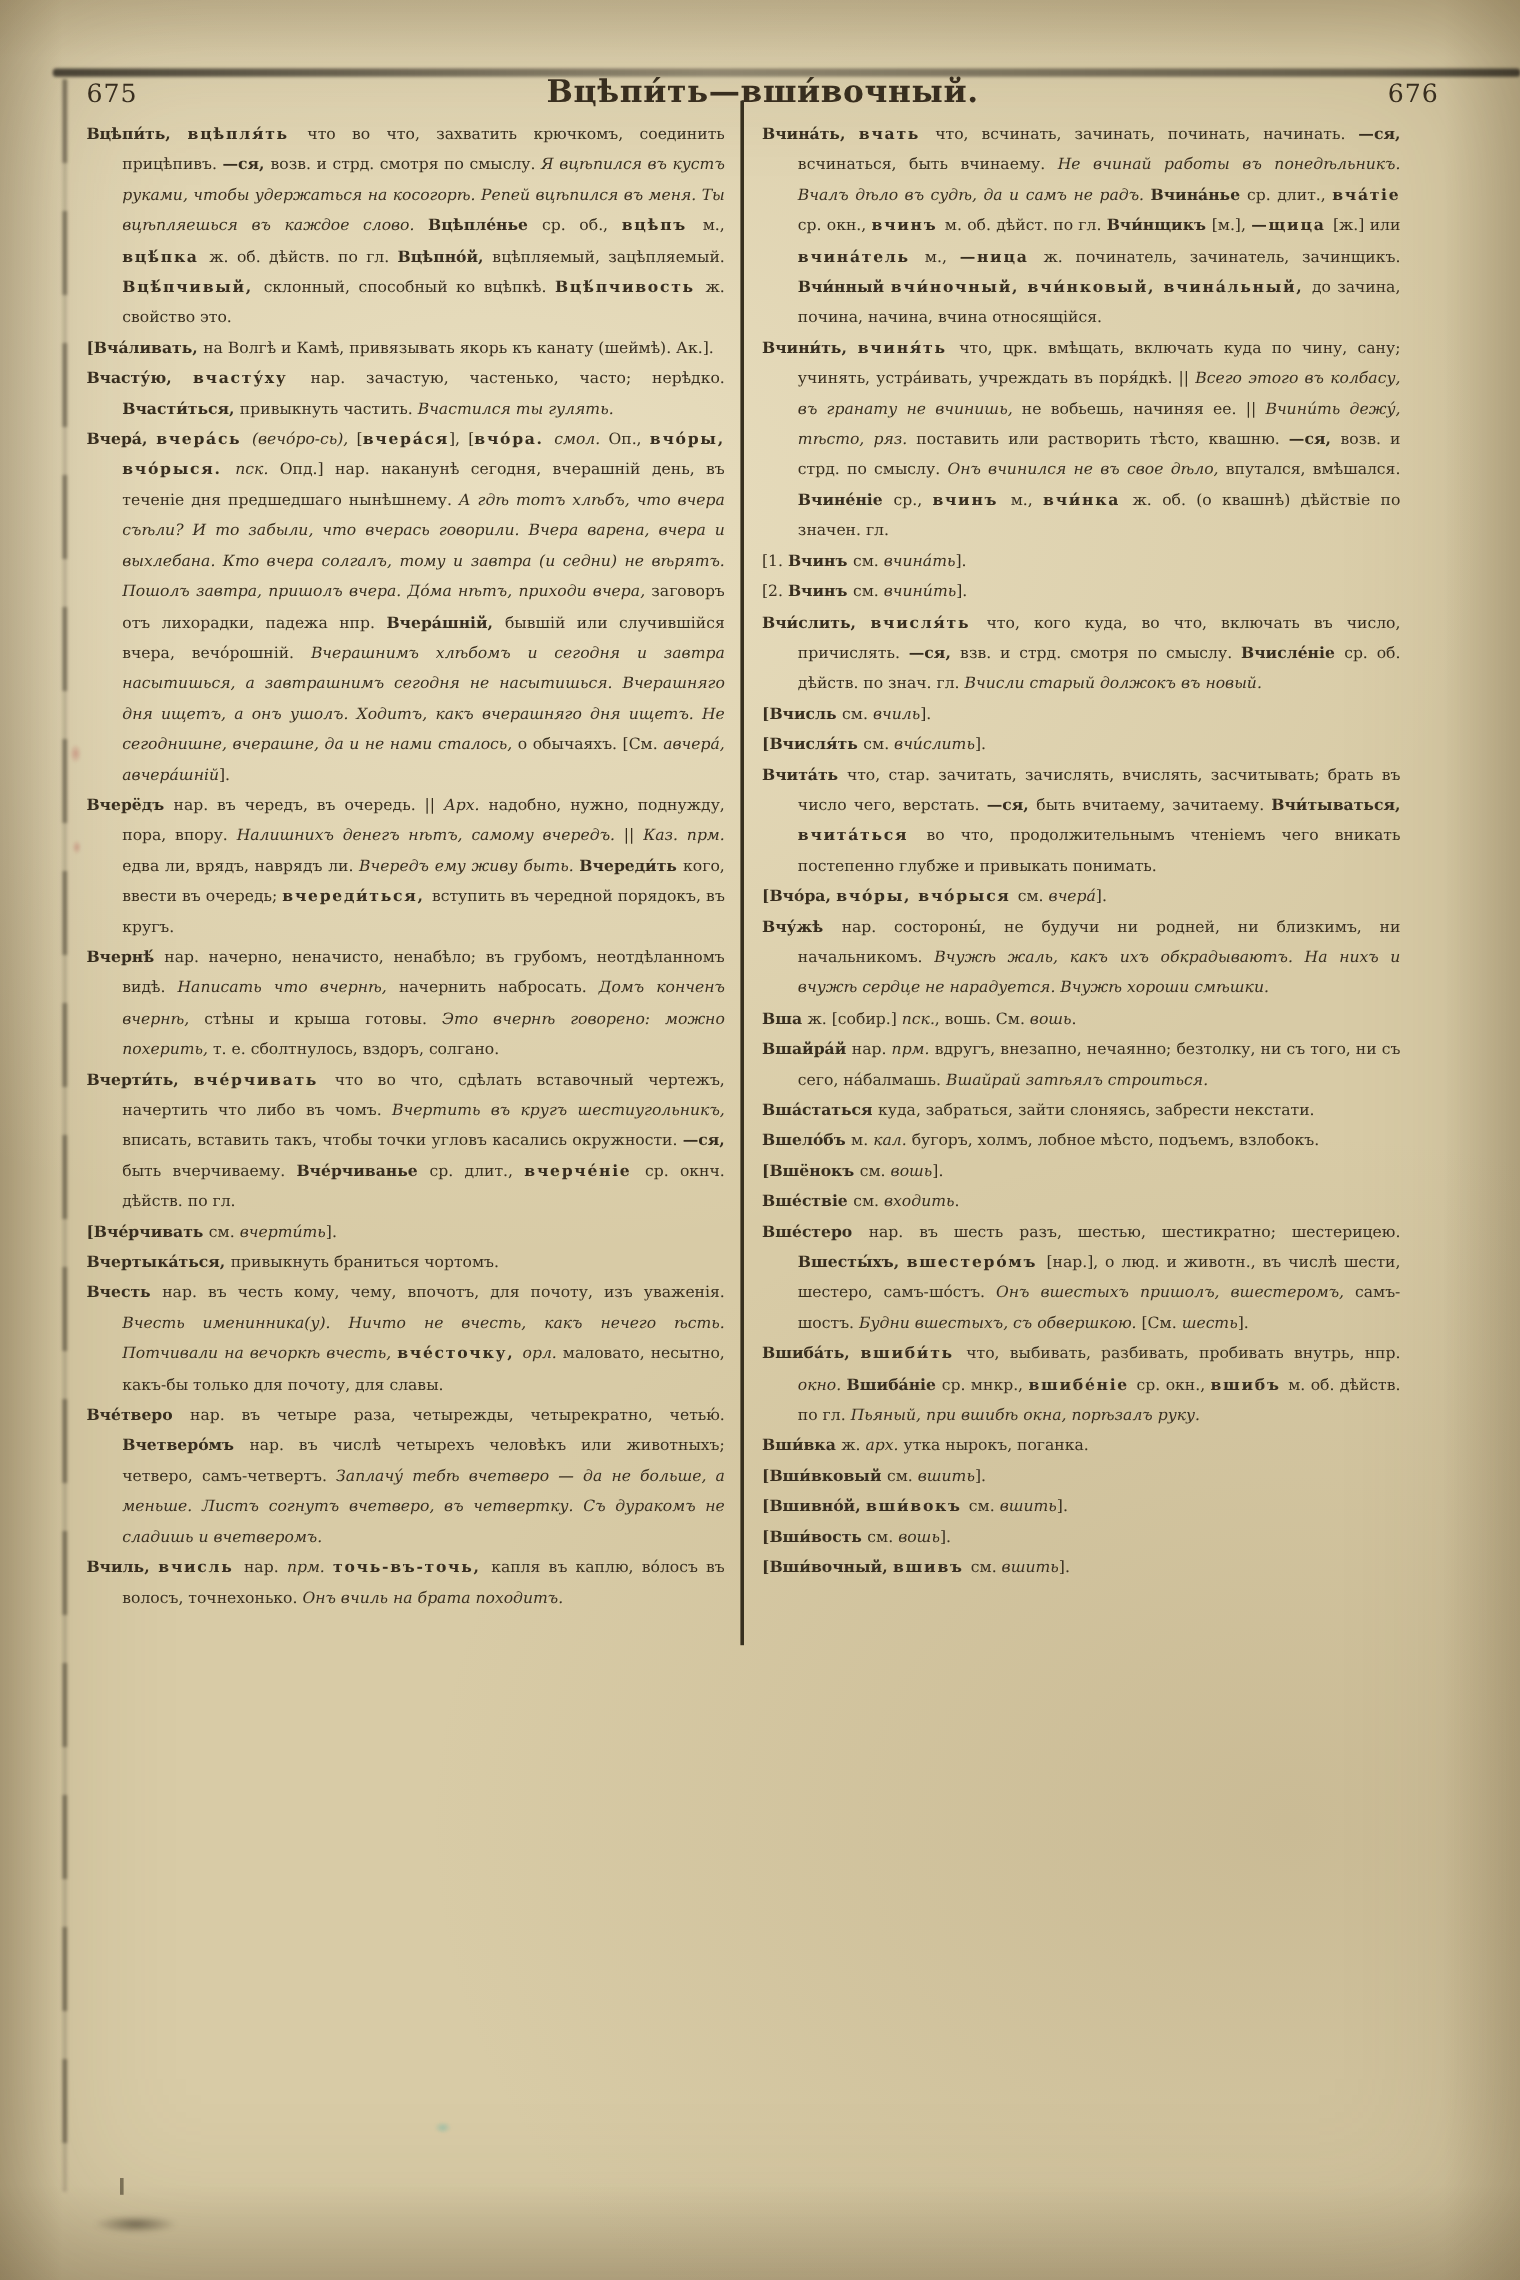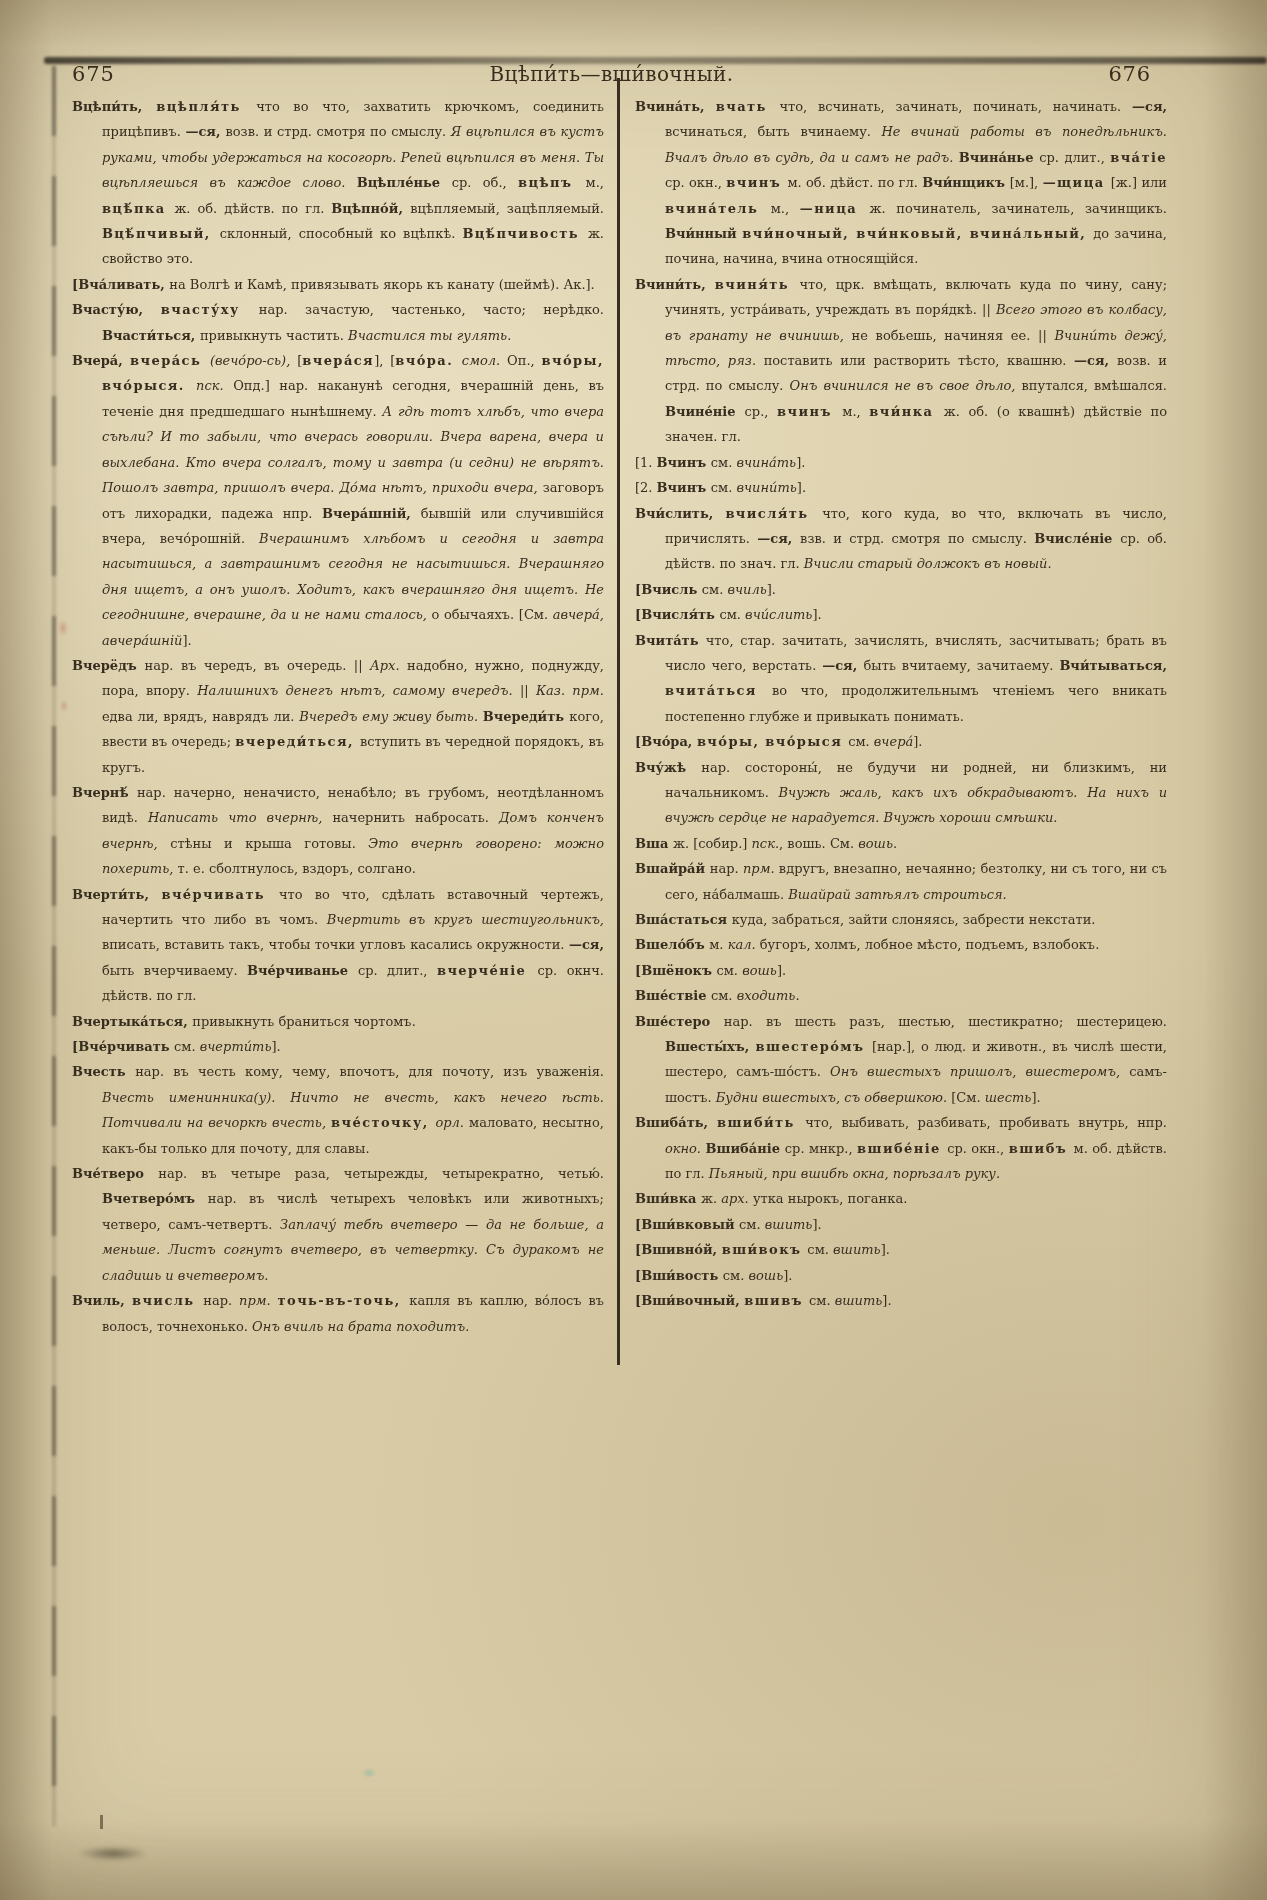--- a/index.html
+++ b/index.html
@@ -18,24 +18,24 @@
       linear-gradient(to right, rgba(110,92,60,.33), rgba(110,92,60,0) 52px),
       linear-gradient(to left, rgba(110,92,60,.24), rgba(110,92,60,0) 64px),
       linear-gradient(to top, rgba(110,92,60,.26), rgba(110,92,60,0) 80px);
   }
   .page::after{
     content:"";position:absolute;inset:0;pointer-events:none;
     box-shadow:inset 0 0 140px rgba(92,72,40,.33);
   }
   .header{
     display:flex;justify-content:space-between;align-items:baseline;
-    margin:62px 116px 4px 72px;position:relative;z-index:2;
+    margin:62px 68px 4px 72px;position:relative;z-index:2;
   }
   .pagenum{font-size:21px;letter-spacing:.04em;}
-  .running-title{font-weight:normal;font-size:20px;letter-spacing:.02em;}
+  .running-title{font-weight:bold;font-size:26px;letter-spacing:.02em;}
   .columns{
     display:flex;align-items:stretch;
     margin:8px 100px 0 72px;position:relative;z-index:2;
   }
   .col{
     flex:1 1 0;font-size:13px;line-height:25.4px;text-align:justify;
     hyphens:none;
   }
   .entry{margin:0;padding-left:2.3em;text-indent:-2.3em;}
   .divider{flex:0 0 3px;background:#37301f;margin:-16px 15px -26px 13px;}
@@ -91,22 +91,22 @@
 
   <div class="columns">
     <div class="col" id="col-left">
         <p class="entry"><span class="s-b">Вцѣпи́ть, </span><span class="s-sp">вцѣпля́ть </span><span class="s-n">что во что, захватить крючкомъ, соединить прицѣпивъ. </span><span class="s-b">—ся, </span><span class="s-n">возв. и стрд. смотря по смыслу. </span><span class="s-i">Я вцѣпился въ кустъ руками, чтобы удержаться на косогорѣ. Репей вцѣпился въ меня. Ты вцѣпляешься въ каждое слово. </span><span class="s-b">Вцѣпле́нье </span><span class="s-n">ср. об., </span><span class="s-sp">вцѣпъ </span><span class="s-n">м., </span><span class="s-sp">вцѣ́пка </span><span class="s-n">ж. об. дѣйств. по гл. </span><span class="s-b">Вцѣпно́й, </span><span class="s-n">вцѣпляемый, зацѣпляемый. </span><span class="s-sp">Вцѣ́пчивый, </span><span class="s-n">склонный, способный ко вцѣпкѣ. </span><span class="s-sp">Вцѣ́пчивость </span><span class="s-n">ж. свойство это.</span></p>
         <p class="entry"><span class="s-b">[Вча́ливать, </span><span class="s-n">на Волгѣ и Камѣ, привязывать якорь къ канату (шеймѣ). Ак.].</span></p>
         <p class="entry"><span class="s-b">Вчасту́ю, </span><span class="s-sp">вчасту́ху </span><span class="s-n">нар. зачастую, частенько, часто; нерѣдко. </span><span class="s-b">Вчасти́ться, </span><span class="s-n">привыкнуть частить. </span><span class="s-i">Вчастился ты гулять.</span></p>
         <p class="entry"><span class="s-b">Вчера́, </span><span class="s-sp">вчера́сь </span><span class="s-i">(вечо́ро-сь), </span><span class="s-n">[</span><span class="s-sp">вчера́ся</span><span class="s-n">], [</span><span class="s-sp">вчо́ра. </span><span class="s-i">смол. </span><span class="s-n">Оп., </span><span class="s-sp">вчо́ры, вчо́рыся. </span><span class="s-i">пск. </span><span class="s-n">Опд.] нар. наканунѣ сегодня, вчерашній день, въ теченіе дня предшедшаго нынѣшнему. </span><span class="s-i">А гдѣ тотъ хлѣбъ, что вчера съѣли? И то забыли, что вчерась говорили. Вчера варена, вчера и выхлебана. Кто вчера солгалъ, тому и завтра (и седни) не вѣрятъ. Пошолъ завтра, пришолъ вчера. До́ма нѣтъ, приходи вчера, </span><span class="s-n">заговоръ отъ лихорадки, падежа нпр. </span><span class="s-b">Вчера́шній, </span><span class="s-n">бывшій или случившійся вчера, вечо́рошній. </span><span class="s-i">Вчерашнимъ хлѣбомъ и сегодня и завтра насытишься, а завтрашнимъ сегодня не насытишься. Вчерашняго дня ищетъ, а онъ ушолъ. Ходитъ, какъ вчерашняго дня ищетъ. Не сегоднишне, вчерашне, да и не нами сталось, </span><span class="s-n">о обычаяхъ. [См. </span><span class="s-i">авчера́, авчера́шній</span><span class="s-n">].</span></p>
         <p class="entry"><span class="s-b">Вчерёдъ </span><span class="s-n">нар. въ чередъ, въ очередь. || </span><span class="s-i">Арх. </span><span class="s-n">надобно, нужно, поднужду, пора, впору. </span><span class="s-i">Налишнихъ денегъ нѣтъ, самому вчередъ. </span><span class="s-n">|| </span><span class="s-i">Каз. прм. </span><span class="s-n">едва ли, врядъ, наврядъ ли. </span><span class="s-i">Вчередъ ему живу быть. </span><span class="s-b">Вчереди́ть </span><span class="s-n">кого, ввести въ очередь; </span><span class="s-sp">вчереди́ться, </span><span class="s-n">вступить въ чередной порядокъ, въ кругъ.</span></p>
         <p class="entry"><span class="s-b">Вчернѣ́ </span><span class="s-n">нар. начерно, неначисто, ненабѣло; въ грубомъ, неотдѣланномъ видѣ. </span><span class="s-i">Написать что вчернѣ, </span><span class="s-n">начернить набросать. </span><span class="s-i">Домъ конченъ вчернѣ, </span><span class="s-n">стѣны и крыша готовы. </span><span class="s-i">Это вчернѣ говорено: можно похерить, </span><span class="s-n">т. е. сболтнулось, вздоръ, солгано.</span></p>
         <p class="entry"><span class="s-b">Вчерти́ть, </span><span class="s-sp">вче́рчивать </span><span class="s-n">что во что, сдѣлать вставочный чертежъ, начертить что либо въ чомъ. </span><span class="s-i">Вчертить въ кругъ шестиугольникъ, </span><span class="s-n">вписать, вставить такъ, чтобы точки угловъ касались окружности. </span><span class="s-b">—ся, </span><span class="s-n">быть вчерчиваему. </span><span class="s-b">Вче́рчиванье </span><span class="s-n">ср. длит., </span><span class="s-sp">вчерче́ніе </span><span class="s-n">ср. окнч. дѣйств. по гл.</span></p>
+        <p class="entry"><span class="s-b">[Вче́рчивать </span><span class="s-n">см. </span><span class="s-i">вчерти́ть</span><span class="s-n">].</span></p>
         <p class="entry"><span class="s-b">Вчертыка́ться, </span><span class="s-n">привыкнуть браниться чортомъ.</span></p>
-        <p class="entry"><span class="s-b">[Вче́рчивать </span><span class="s-n">см. </span><span class="s-i">вчерти́ть</span><span class="s-n">].</span></p>
         <p class="entry"><span class="s-b">Вчесть </span><span class="s-n">нар. въ честь кому, чему, впочотъ, для почоту, изъ уваженія. </span><span class="s-i">Вчесть именинника(у). Ничто не вчесть, какъ нечего ѣсть. Потчивали на вечоркѣ вчесть, </span><span class="s-sp">вче́сточку, </span><span class="s-i">орл. </span><span class="s-n">маловато, несытно, какъ-бы только для почоту, для славы.</span></p>
         <p class="entry"><span class="s-b">Вче́тверо </span><span class="s-n">нар. въ четыре раза, четырежды, четырекратно, четью́. </span><span class="s-b">Вчетверо́мъ </span><span class="s-n">нар. въ числѣ четырехъ человѣкъ или животныхъ; четверо, самъ-четвертъ. </span><span class="s-i">Заплачу́ тебѣ вчетверо — да не больше, а меньше. Листъ согнутъ вчетверо, въ четвертку. Съ дуракомъ не сладишь и вчетверомъ.</span></p>
         <p class="entry"><span class="s-b">Вчиль, </span><span class="s-sp">вчисль </span><span class="s-n">нар. </span><span class="s-i">прм. </span><span class="s-sp">точь-въ-точь, </span><span class="s-n">капля въ каплю, во́лосъ въ волосъ, точнехонько. </span><span class="s-i">Онъ вчиль на брата походитъ.</span></p>
       </div>
     <div class="divider"></div>
     <div class="col" id="col-right">
         <p class="entry"><span class="s-b">Вчина́ть, </span><span class="s-sp">вчать </span><span class="s-n">что, всчинать, зачинать, починать, начинать. </span><span class="s-b">—ся, </span><span class="s-n">всчинаться, быть вчинаему. </span><span class="s-i">Не вчинай работы въ понедѣльникъ. Вчалъ дѣло въ судѣ, да и самъ не радъ. </span><span class="s-b">Вчина́нье </span><span class="s-n">ср. длит., </span><span class="s-sp">вча́тіе </span><span class="s-n">ср. окн., </span><span class="s-sp">вчинъ </span><span class="s-n">м. об. дѣйст. по гл. </span><span class="s-b">Вчи́нщикъ </span><span class="s-n">[м.], </span><span class="s-sp">—щица </span><span class="s-n">[ж.] или </span><span class="s-sp">вчина́тель </span><span class="s-n">м., </span><span class="s-sp">—ница </span><span class="s-n">ж. починатель, зачинатель, зачинщикъ. </span><span class="s-b">Вчи́нный </span><span class="s-sp">вчи́ночный, вчи́нковый, вчина́льный, </span><span class="s-n">до зачина, почина, начина, вчина относящійся.</span></p>
         <p class="entry"><span class="s-b">Вчини́ть, </span><span class="s-sp">вчиня́ть </span><span class="s-n">что, црк. вмѣщать, включать куда по чину, сану; учинять, устра́ивать, учреждать въ поря́дкѣ. || </span><span class="s-i">Всего этого въ колбасу, въ гранату не вчинишь, </span><span class="s-n">не вобьешь, начиняя ее. || </span><span class="s-i">Вчини́ть дежу́, тѣсто, ряз. </span><span class="s-n">поставить или растворить тѣсто, квашню. </span><span class="s-b">—ся, </span><span class="s-n">возв. и стрд. по смыслу. </span><span class="s-i">Онъ вчинился не въ свое дѣло, </span><span class="s-n">впутался, вмѣшался. </span><span class="s-b">Вчине́ніе </span><span class="s-n">ср., </span><span class="s-sp">вчинъ </span><span class="s-n">м., </span><span class="s-sp">вчи́нка </span><span class="s-n">ж. об. (о квашнѣ) дѣйствіе по значен. гл.</span></p>
         <p class="entry"><span class="s-n">[1. </span><span class="s-b">Вчинъ </span><span class="s-n">см. </span><span class="s-i">вчина́ть</span><span class="s-n">].</span></p>
         <p class="entry"><span class="s-n">[2. </span><span class="s-b">Вчинъ </span><span class="s-n">см. </span><span class="s-i">вчини́ть</span><span class="s-n">].</span></p>

